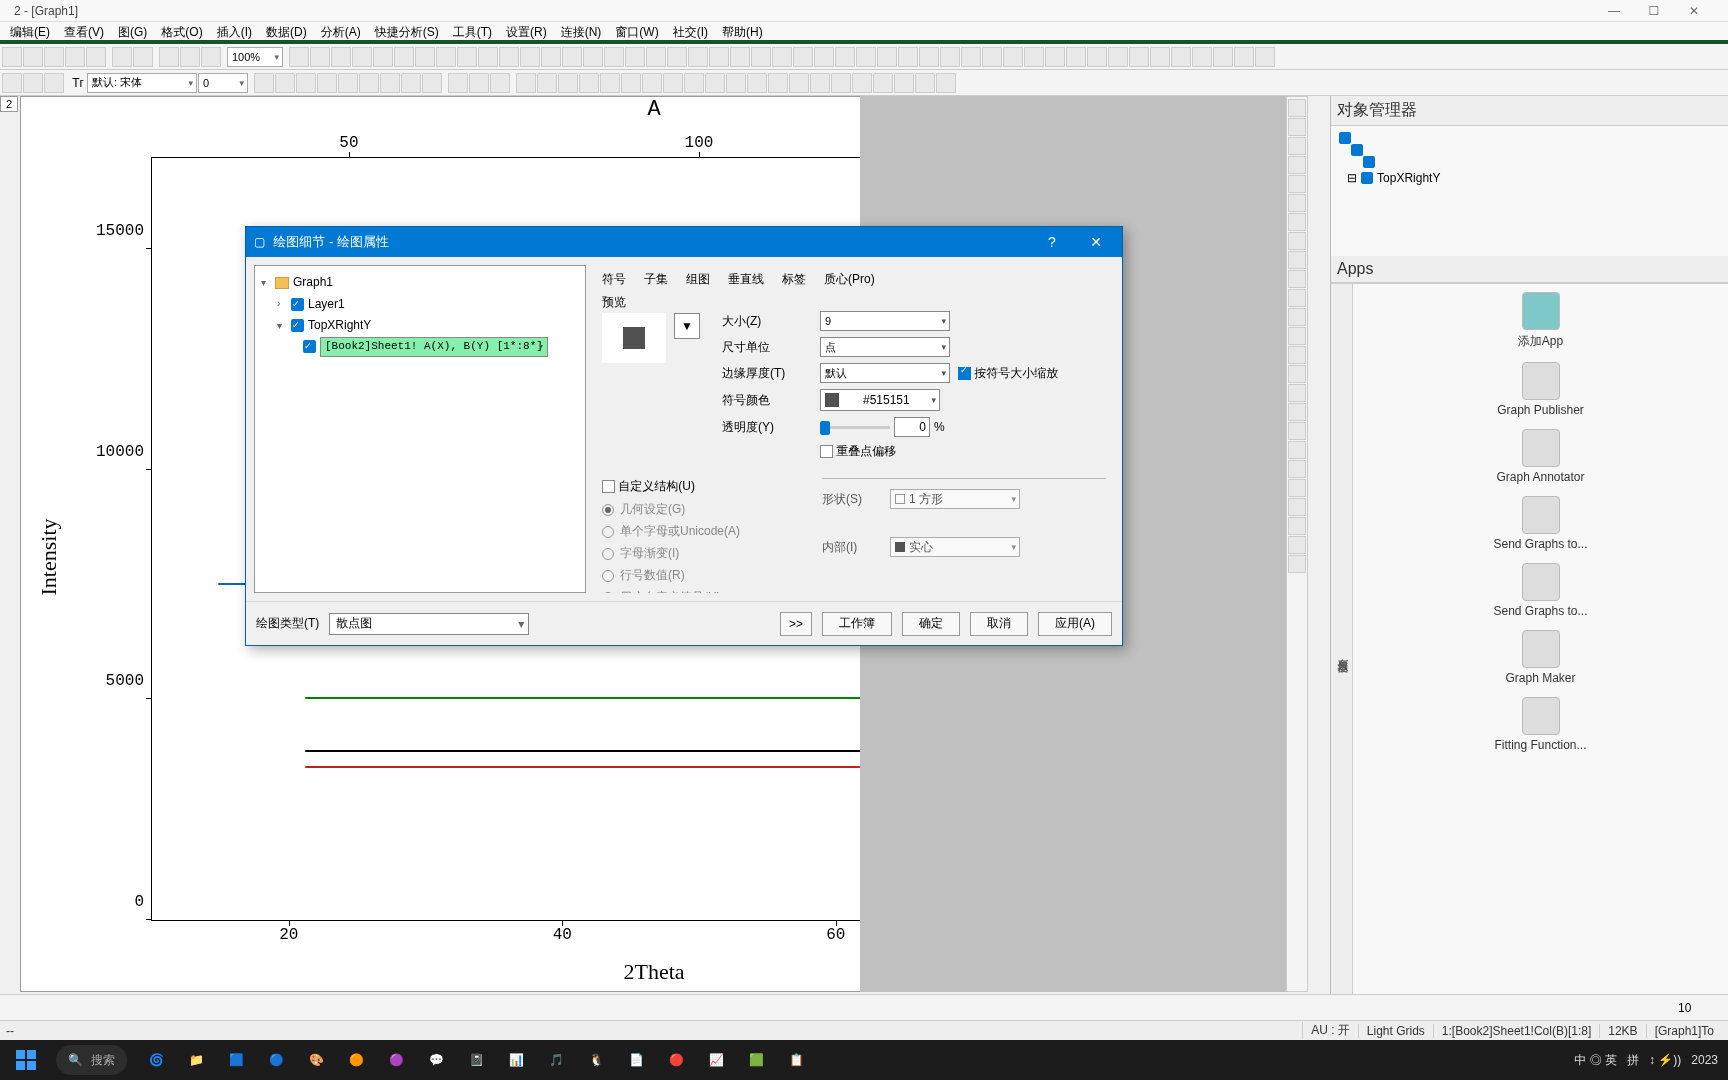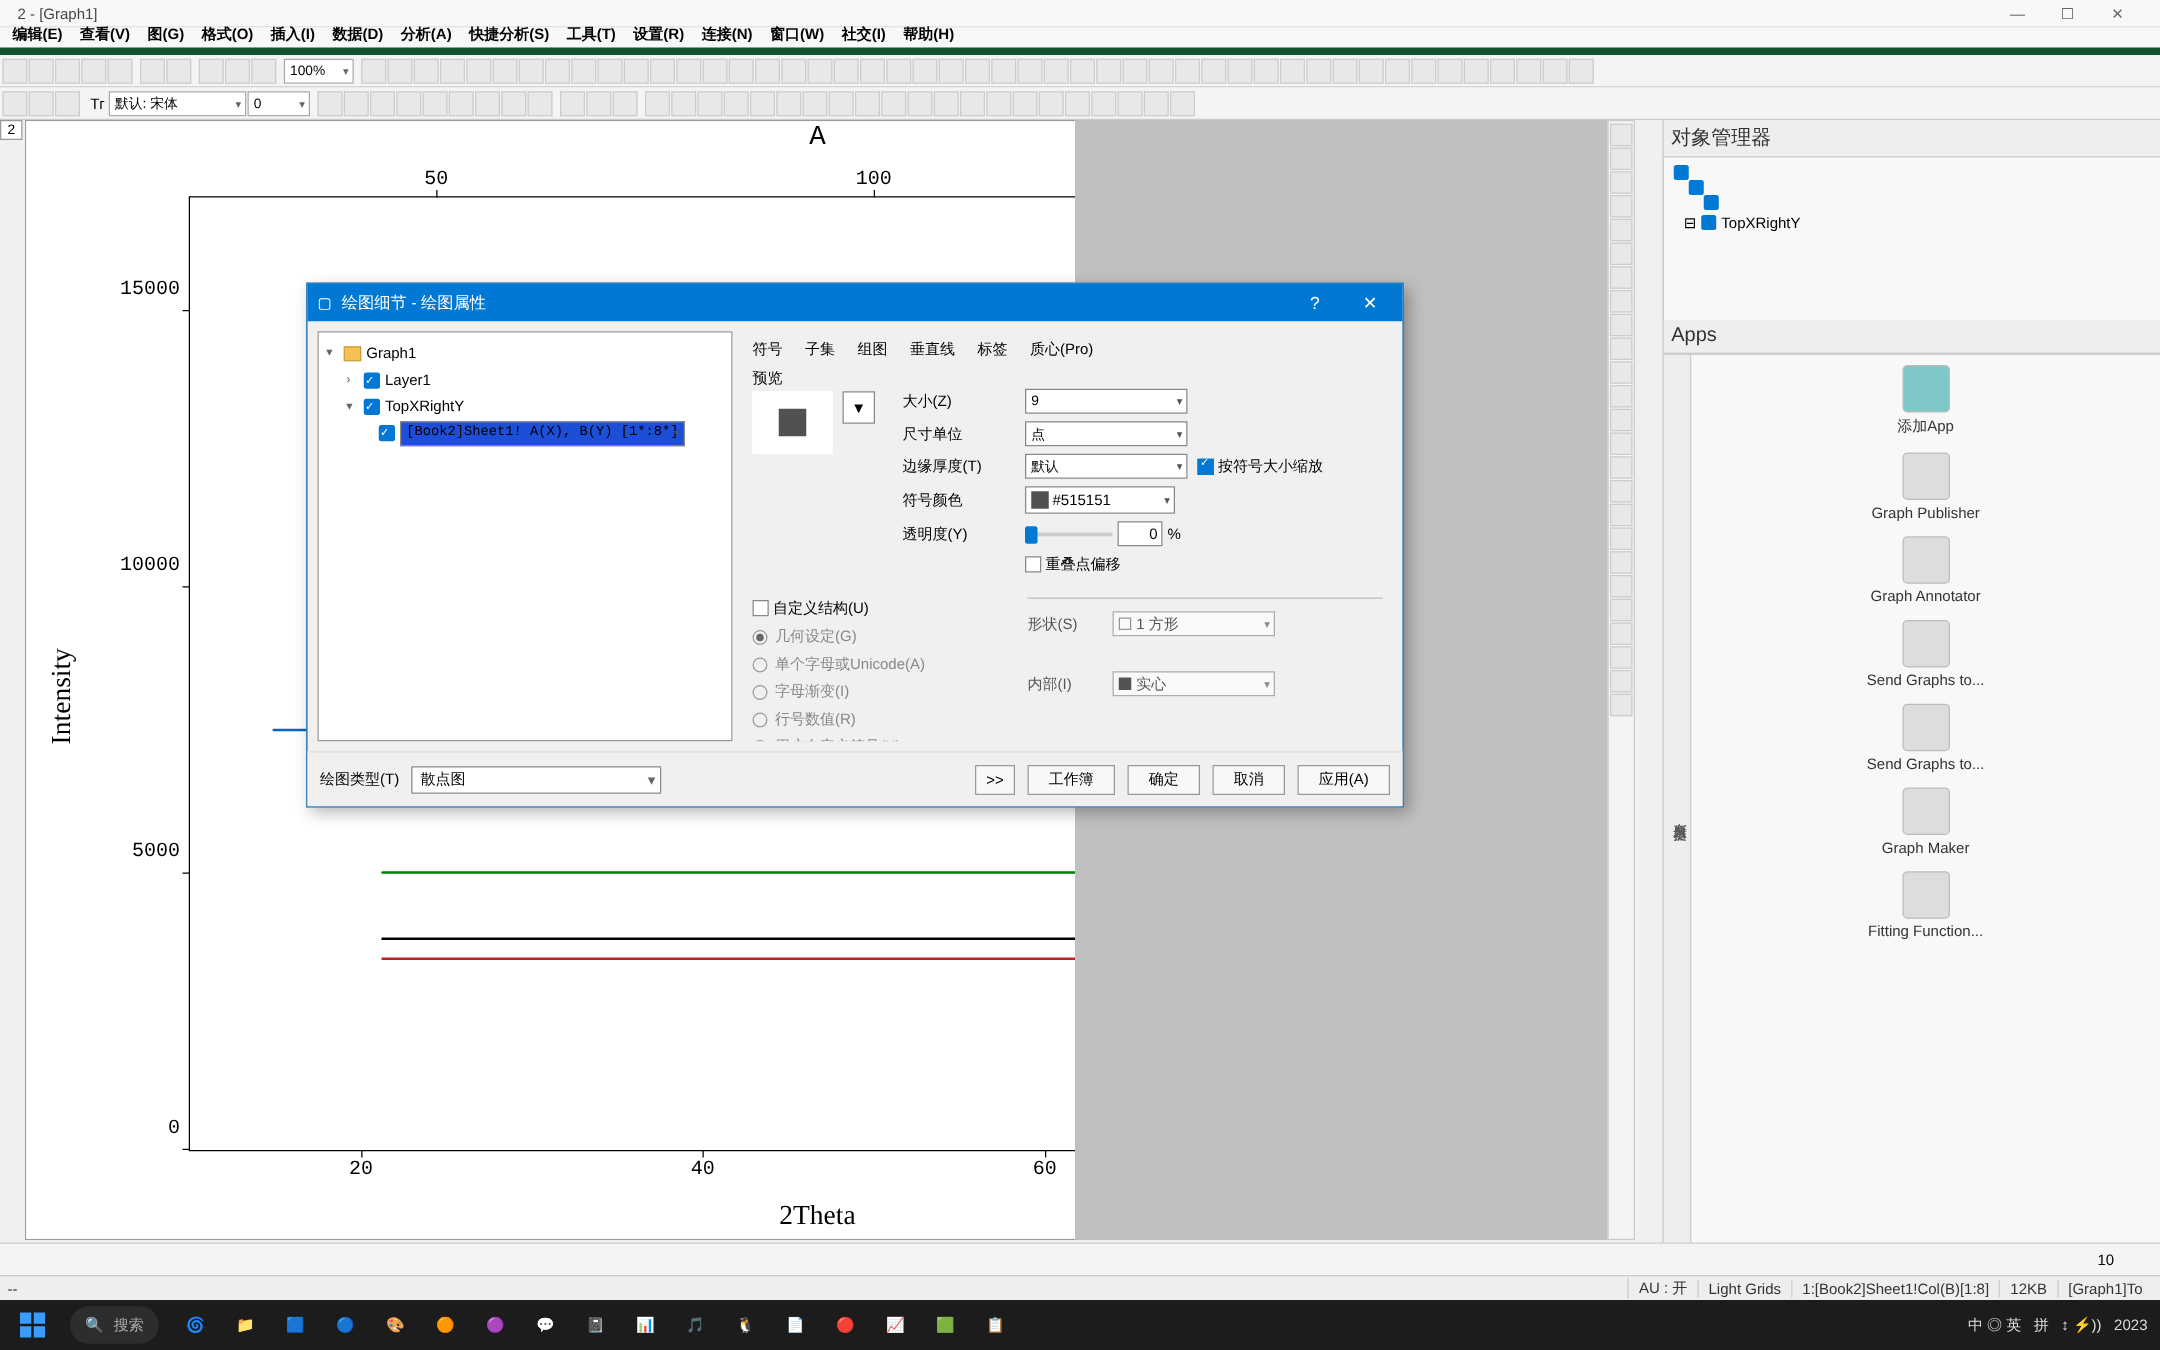--- a/index.html
+++ b/index.html
@@ -1,20 +1,20 @@
 <!DOCTYPE html>
 <html><head>
 <meta charset="utf-8">
 <style>
 * { margin:0; padding:0; box-sizing:border-box; font-family:"Microsoft YaHei","SimSun",sans-serif; font-size:12px; }
 body { background:#f0f0f0; width:1728px; height:1080px; overflow:hidden; position:relative; }
 .titlebar { background:#f8f8f8; height:22px; display:flex; align-items:center; padding:0 14px; border-bottom:1px solid #ddd; color:#444; }
 .titlebar .spacer{flex:1}
 .titlebar .winbtn{width:40px;text-align:center;color:#666}
-.menubar { background:#f8f8f8; height:22px; display:flex; align-items:flex-end; padding:0 4px; border-bottom:6px solid #14532d; gap:2px;font-weight:bold;}
+.menubar { background:#f8f8f8; height:22px; display:flex; align-items:flex-start; padding:0 4px; border-bottom:4px solid #14532d; gap:2px;}
 .menubar span { padding:2px 6px; cursor:default; }
 .toolbar { background:#f4f4f4; height:26px; display:flex; align-items:center; padding:0 2px; border-bottom:1px solid #ccc; gap:1px; overflow:hidden; }
 .toolbar .tb { width:20px; height:20px; background:#e8e8e8; border:1px solid #ccc; display:inline-block; }
 .toolbar .sep{width:4px}
 .toolbar .combo{height:20px;border:1px solid #aaa;background:#fff;padding:0 18px 0 4px;font-size:11px;display:flex;align-items:center;position:relative}
 .toolbar .combo::after{content:"▾";position:absolute;right:3px;font-size:9px;color:#666}
 .layertab{position:absolute;left:0;top:96px;background:#fff;border:1px solid #999;padding:1px 5px;font-size:11px}
 .workspace { position:absolute; left:20px; top:96px; right:440px; bottom:298px; background:#fff; border:1px solid #999; }
 .graph-canvas{position:absolute;inset:0;background:#fff}
 .axis-label-y{position:absolute;left:28px;top:50%;transform:translateX(-50%) rotate(-90deg);font-family:"Times New Roman",serif;font-size:22px}
@@ -49,34 +49,34 @@
 .dlg-title{background:#0078d4;color:#fff;height:30px;display:flex;align-items:center;padding:0 8px;gap:8px}
 .dlg-title .t{flex:1;font-size:13px}
 .dlg-title .hbtn{width:36px;text-align:center;font-size:14px;cursor:default}
 .dlg-body{position:absolute;top:30px;left:0;right:0;bottom:44px;display:flex;padding:8px;gap:8px}
 .dlg-tree{width:332px;border:1px solid #999;background:#fff;padding:6px;font-size:12px;line-height:1.8;overflow:auto}
 .dlg-tree .row{display:flex;align-items:center;gap:4px;white-space:nowrap}
 .dlg-tree .exp{width:10px;color:#666;font-size:10px;}
 .dlg-tree .fold{width:14px;height:12px;background:#f5c054;border:1px solid #caa040;display:inline-block}
 .dlg-tree .chk{width:13px;height:13px;background:#0078d4;border-radius:2px;position:relative}
 .dlg-tree .chk::after{content:"✓";color:#fff;font-size:9px;position:absolute;left:1px;top:-2px}
-.dlg-tree .sel{background:#1d4ed8;padding:0 4px;font-family:"Courier New",monospace;font-size:11px}
+.dlg-tree .sel{background:#86efac;padding:0 4px;font-family:"Courier New",monospace;font-size:11px}
 .dlg-right{flex:1;padding:4px 8px;overflow:hidden}
 .tabs{display:flex;gap:18px;padding:2px 0 6px;font-size:12px}
 .tabs span{cursor:default}
 .preview-row{display:flex;gap:8px;margin-bottom:2px}
 .preview-row .lbl{width:36px}
 .sym-preview{width:64px;height:50px;background:#fff;border:1px solid #fff;display:flex;align-items:center;justify-content:center}
 .sym-preview .sq{width:22px;height:22px;background:#515151}
 .sym-dd{width:26px;height:26px;border:1px solid #888;background:#fff;display:flex;align-items:center;justify-content:center;font-size:12px}
 .form-grid{display:grid;grid-template-columns:90px 130px 1fr;gap:6px 8px;align-items:center;font-size:12px;margin-left:120px;margin-top:-52px}
 .form-grid label{color:#000000}
 .sel{height:20px;border:1px solid #888;background:#fff;padding:0 16px 0 4px;position:relative;font-size:11px;display:flex;align-items:center}
 .sel::after{content:"▾";position:absolute;right:3px;color:#555;font-size:9px}
-.color-sel{height:22px;border:1px solid #888;background:#fff;display:flex;align-items:center;padding:0 16px 0 4px;gap:3px;position:relative;width:120px}
+.color-sel{height:22px;border:1px solid #888;background:#fff;display:flex;align-items:center;padding:0 16px 0 4px;gap:24px;position:relative;width:120px}
 .color-sel::after{content:"▾";position:absolute;right:3px;color:#555;font-size:9px}
 .color-sel .sw{width:14px;height:14px;background:#515151}
 .chk2{width:13px;height:13px;border:1px solid #888;background:#fff;display:inline-block;vertical-align:middle;position:relative}
 .chk2.on{background:#0078d4;border-color:#0078d4}
 .chk2.on::after{content:"✓";color:#fff;font-size:9px;position:absolute;left:1px;top:-3px}
 .slider{display:flex;align-items:center;gap:4px}
 .slider .track{width:70px;height:3px;background:#ccc;position:relative}
 .slider .thumb{position:absolute;left:0;top:-5px;width:10px;height:14px;background:#0078d4;border-radius:2px}
 .spin{width:36px;height:20px;border:1px solid #888;background:#fff;text-align:right;padding:0 3px}
 .radio-group{display:flex;flex-direction:column;gap:5px;font-size:12px;color:#888;margin-top:6px}

